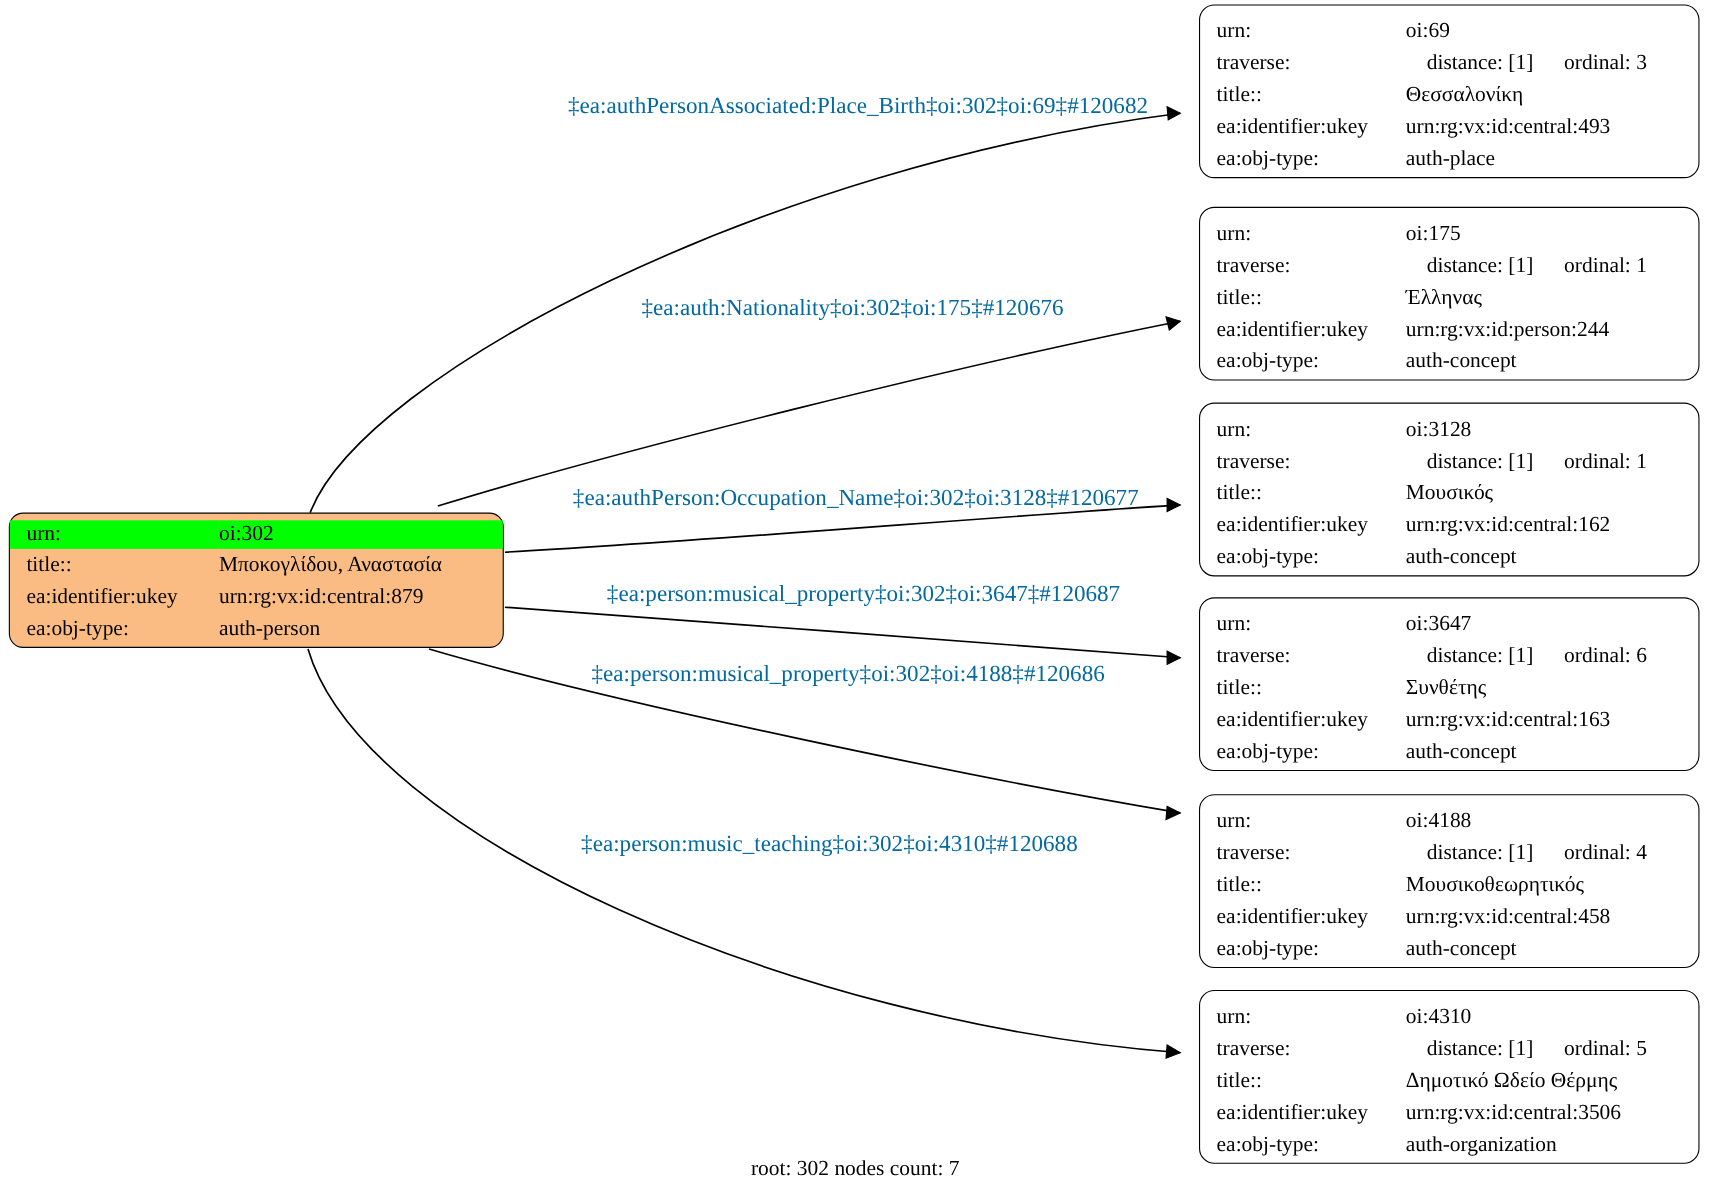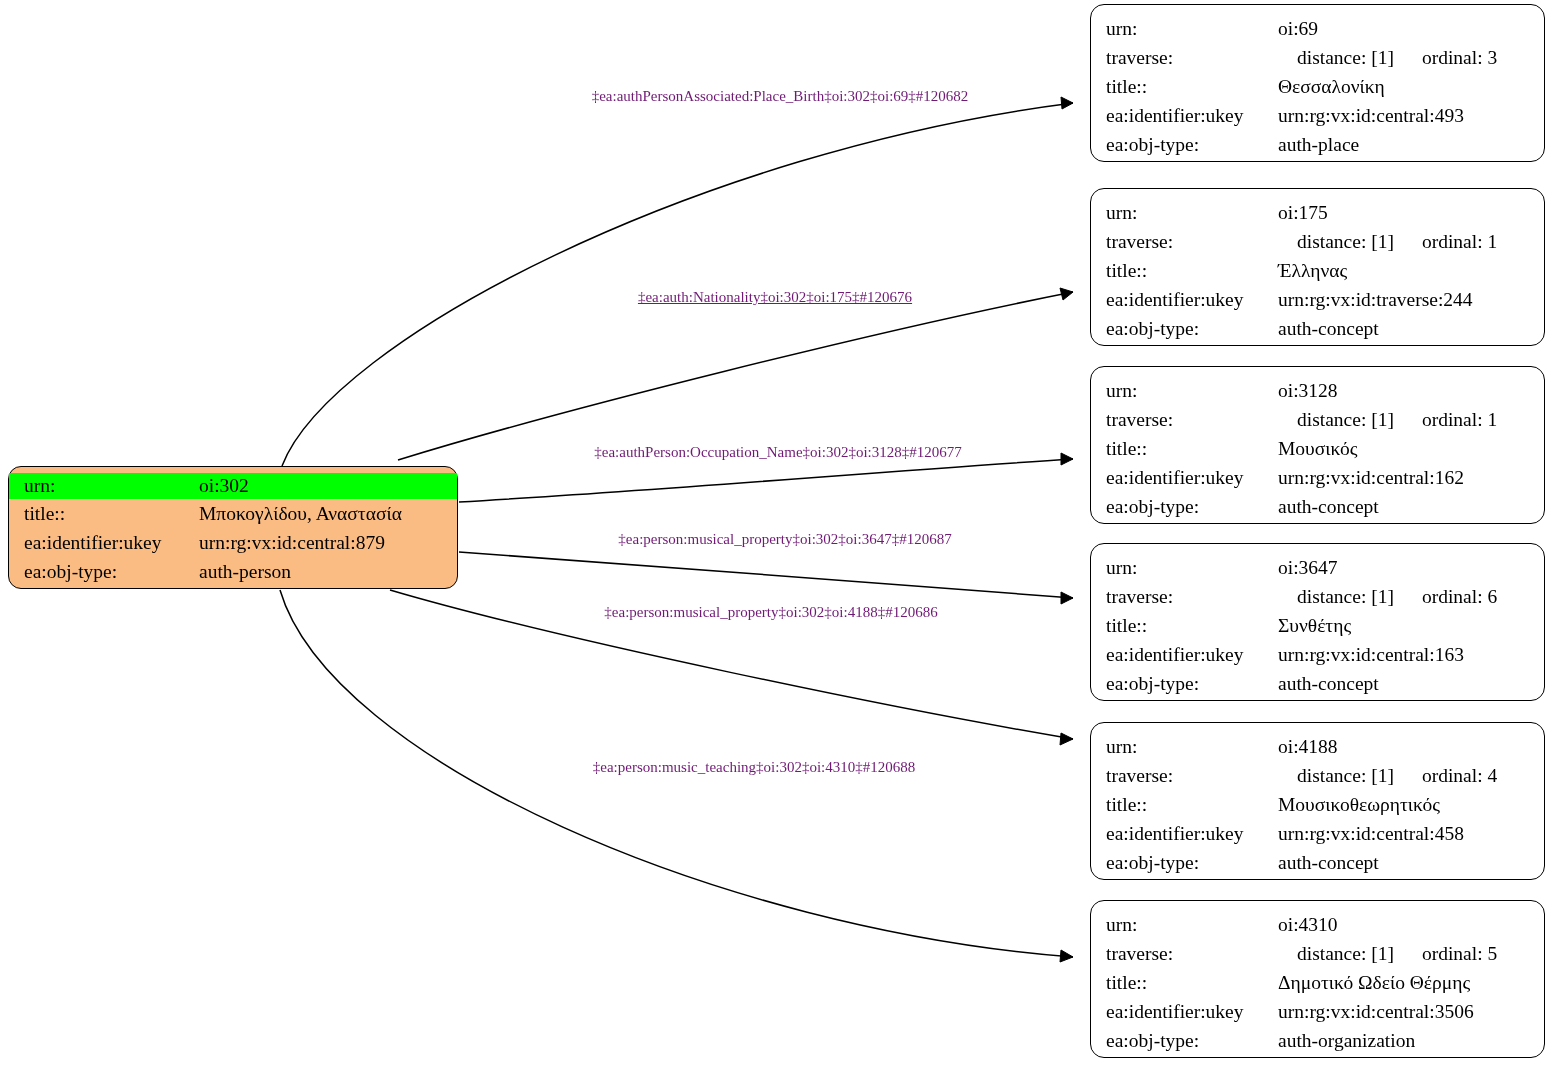--- a/index.html
+++ b/index.html
@@ -95,23 +95,23 @@
     position: absolute;
     left: 0;
     top: 1052px;
     width: 1555px;
     text-align: center;
     font-size: 19.5px;
     color: #000000;
   }
   .edge-label {
     position: absolute;
-    font-size: 15px;
+    font-size: 21px;
     line-height: 22px;
-    color: #701a75;
+    color: #0369a1;
     white-space: nowrap;
     transform: translateX(-50%);
   }
   svg path.edge {
     fill: none;
     stroke: #000000;
     stroke-width: 1.5px;
   }
   svg polygon.arrow {
     fill: #000000;
@@ -151,21 +151,21 @@
       <polygon class="arrow" points="1073,739 1061,733 1060,745"></polygon>
     </g>
 
     <g>
       <path class="edge" d="M 280,590 C 330,760 720,930 1073,957"></path>
       <polygon class="arrow" points="1073,957 1061,950 1060,962"></polygon>
     </g>
   </svg>
 
   <div class="edge-label" style="left:780px; top:85px;">‡ea:authPersonAssociated:Place_Birth‡oi:302‡oi:69‡#120682</div>
-  <div class="edge-label" style="left:775px; top:286px;text-decoration:underline;">‡ea:auth:Nationality‡oi:302‡oi:175‡#120676</div>
+  <div class="edge-label" style="left:775px; top:268px;">‡ea:auth:Nationality‡oi:302‡oi:175‡#120676</div>
   <div class="edge-label" style="left:778px; top:441px;">‡ea:authPerson:Occupation_Name‡oi:302‡oi:3128‡#120677</div>
   <div class="edge-label" style="left:785px; top:528px;">‡ea:person:musical_property‡oi:302‡oi:3647‡#120687</div>
   <div class="edge-label" style="left:771px; top:601px;">‡ea:person:musical_property‡oi:302‡oi:4188‡#120686</div>
   <div class="edge-label" style="left:754px; top:756px;">‡ea:person:music_teaching‡oi:302‡oi:4310‡#120688</div>
 
   <div class="node root">
     <table class="node-table">
       <tbody>
           <tr class="row-urn">
         <td class="col-key hl">urn:</td>
@@ -228,21 +228,21 @@
         <td class="col-val">
           <span class="trav-wrap">distance: [1]</span><span class="trav-ord">ordinal: 1</span>
         </td>
       </tr>
       <tr>
         <td class="col-key">title::</td>
         <td class="col-val">Έλληνας</td>
       </tr>
       <tr>
         <td class="col-key">ea:identifier:ukey</td>
-        <td class="col-val">urn:rg:vx:id:traverse:244</td>
+        <td class="col-val">urn:rg:vx:id:person:244</td>
       </tr>
       <tr>
         <td class="col-key">ea:obj-type:</td>
         <td class="col-val">auth-concept</td>
       </tr>
     </tbody>
       </table>
   </div>
 
   <div class="node leaf" style="left:1090px; top:366px;">
@@ -354,14 +354,15 @@
         <td class="col-val">urn:rg:vx:id:central:3506</td>
       </tr>
       <tr>
         <td class="col-key">ea:obj-type:</td>
         <td class="col-val">auth-organization</td>
       </tr>
     </tbody>
       </table>
   </div>
 
+  <div class="footer">root: 302 nodes count: 7</div>
 
 </div>
 
 </body></html>

